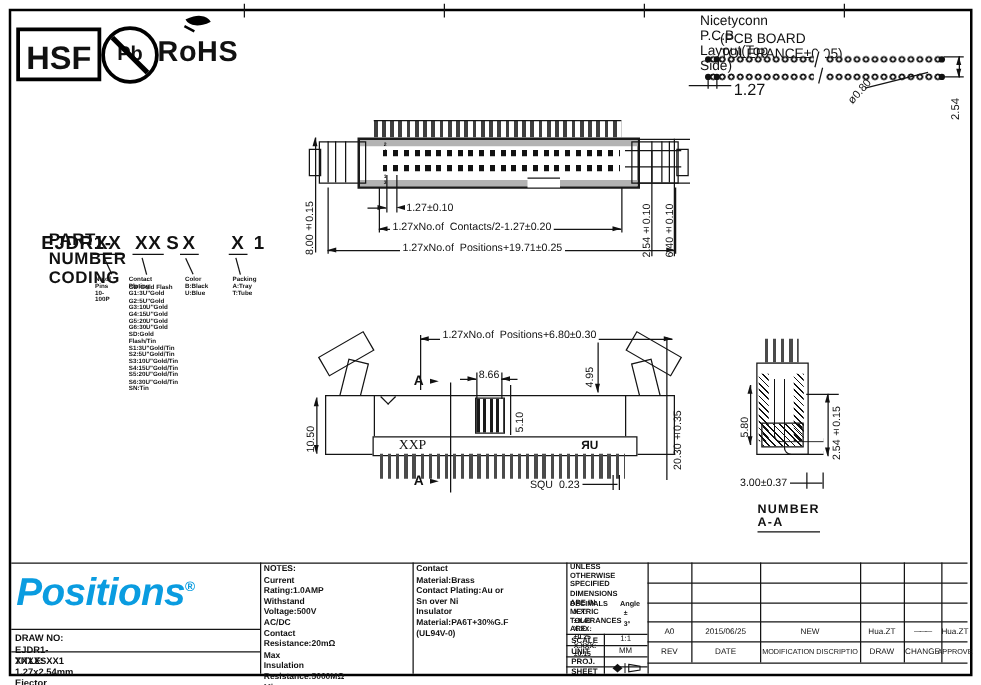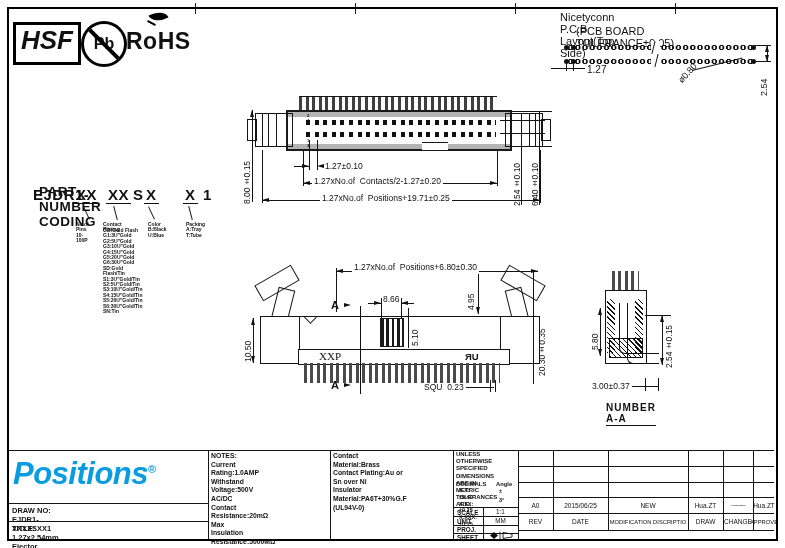--- a/index.html
+++ b/index.html
@@ -41,21 +41,21 @@
 
 <div id="page">
 
   <div class="a" style="left:7px;top:7px;width:767px;height:530px;border:2px solid #000;"></div>
   <div class="vl" style="left:195px;top:3px;height:11px;"></div>
   <div class="vl" style="left:355px;top:3px;height:11px;"></div>
   <div class="vl" style="left:515px;top:3px;height:11px;"></div>
   <div class="vl" style="left:675px;top:3px;height:11px;"></div>
 
   <div class="a" style="left:0;top:0;">
-    <div class="a" style="left:13px;top:22px;width:62px;height:37px;border:3px solid #000;display:flex;align-items:flex-start;justify-content:center;font-size:26px;font-weight:600;font-style:italic;">
+    <div class="a" style="left:13px;top:22px;width:62px;height:37px;border:3px solid #000;display:flex;align-items:flex-end;justify-content:center;font-size:26px;font-weight:600;">
         <span>HSF</span>
       </div>
     <div class="a" style="left:81px;top:21px;width:40px;height:40px;border:3.5px solid #000;border-radius:50%;display:flex;align-items:center;justify-content:center;overflow:hidden;">
       <span style="font-size:16px;font-weight:700;">Pb</span>
       <div class="a" style="left:-6px;top:18px;width:52px;height:3.5px;background:#000;transform:rotate(45deg);"></div>
     </div>
     <div class="a" style="left:126px;top:28px;font-size:23px;font-weight:700;letter-spacing:0.5px;">RoHS</div>
     <div class="a" style="left:150px;top:11px;width:17px;height:11px;background:#000;border-radius:2% 100% 2% 100%;transform:rotate(-28deg);"></div>
     <div class="a" style="left:147px;top:22px;width:9px;height:2px;background:#000;transform:rotate(28deg);"></div>
   </div>
@@ -71,21 +71,21 @@
     <div class="dot" style="left:571px;top:59px;"></div>
     <div class="dot" style="left:751px;top:45px;"></div>
     <div class="dot" style="left:751px;top:59px;"></div>
     <div class="a" style="left:651px;top:41px;width:9px;height:27px;background:#fff;">
       <div class="vl" style="left:2px;top:0;height:13px;transform:rotate(14deg);"></div>
       <div class="vl" style="left:5px;top:13px;height:13px;transform:rotate(14deg);"></div>
     </div>
     <div class="vl" style="left:566px;top:64px;height:7px;"></div>
     <div class="vl" style="left:573px;top:64px;height:7px;"></div>
     <div class="hl" style="left:551px;top:68px;width:34px;"></div>
-    <div class="dim" style="left:587px;top:64px;font-size:10px;">1.27</div>
+    <div class="dim" style="left:587px;top:64px;font-size:13px;">1.27</div>
     <div class="hl" style="left:692px;top:70px;width:52px;transform:rotate(-14deg);transform-origin:left center;"></div>
     <div class="dim" style="left:676px;top:68px;font-size:9px;transform:rotate(-48deg);">ø0.80</div>
     <div class="hl" style="left:755px;top:45px;width:16px;"></div>
     <div class="hl" style="left:755px;top:61px;width:16px;"></div>
     <div class="vl" style="left:767px;top:45px;height:17px;"></div>
     <div class="ar ar-u" style="left:765px;top:45px;"></div>
     <div class="ar ar-d" style="left:765px;top:55px;"></div>
     <div class="vtxt" style="left:759px;top:66px;height:30px;font-size:9px;">2.54</div>
   </div>
 

